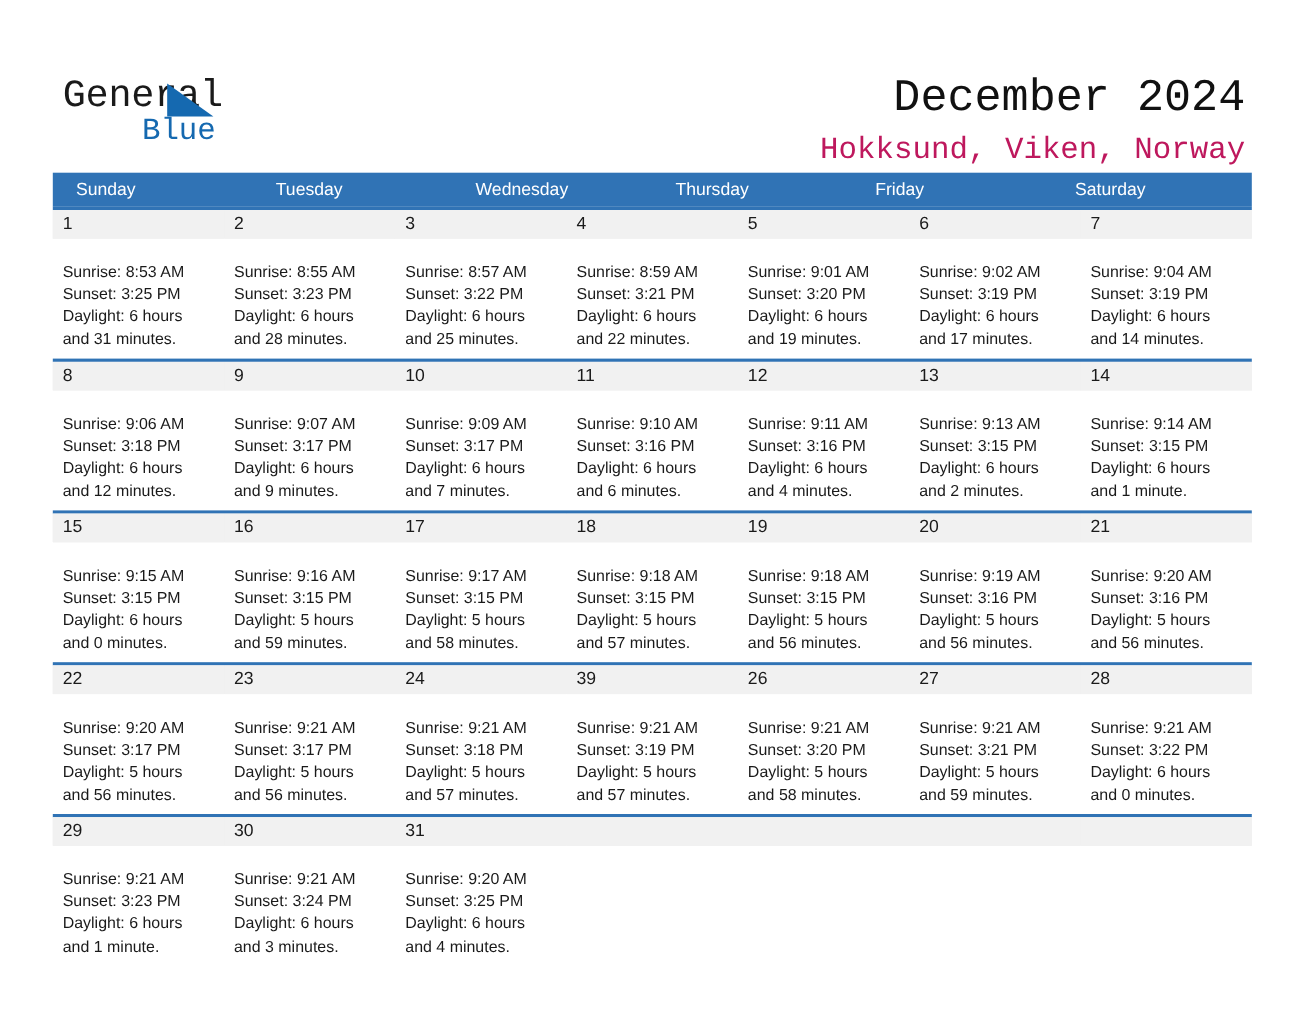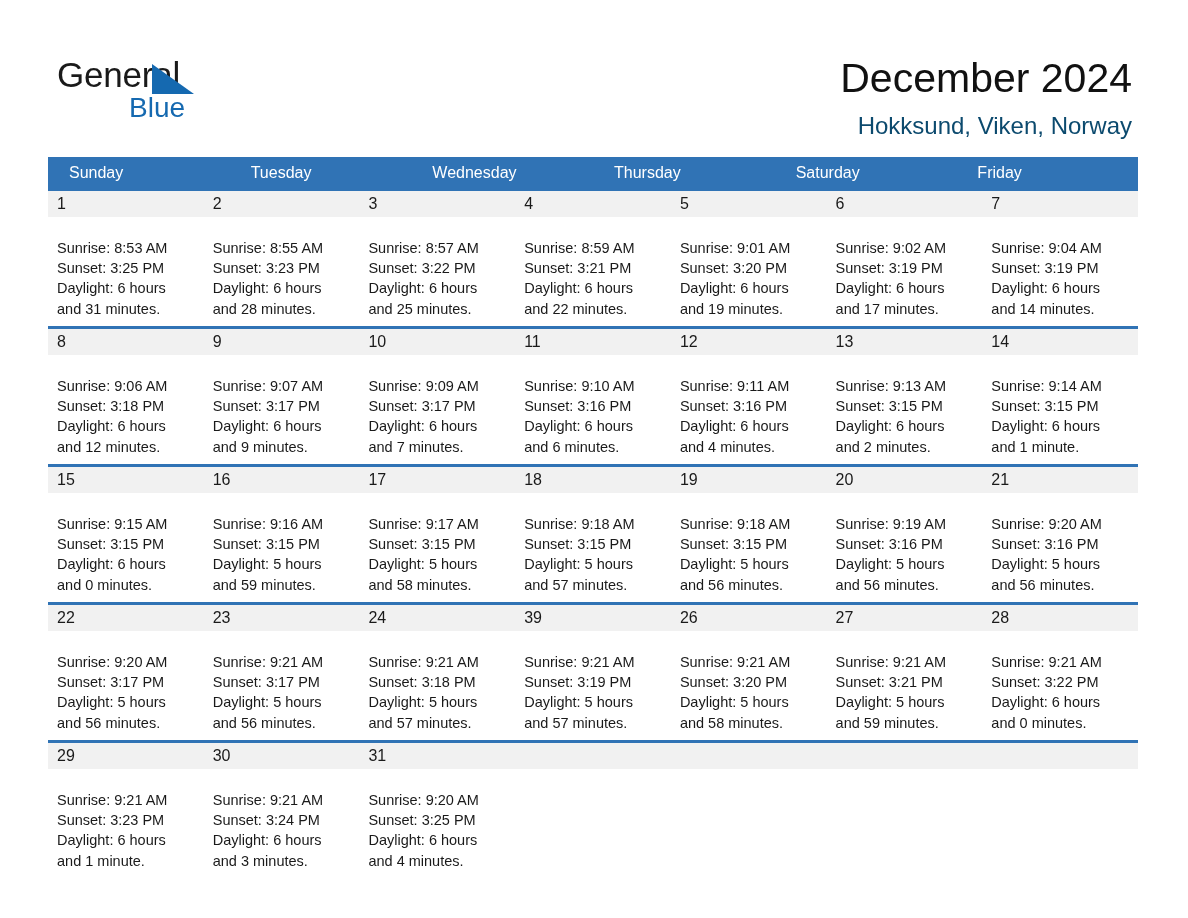--- a/index.html
+++ b/index.html
@@ -19,23 +19,24 @@
     position: relative;
     width: 1188px;
     height: 918px;
     box-sizing: border-box;
   }
 
   
   .top {
     position: absolute;
     left: 0;
-    top: 4px;
+    top: 16px;
     width: 1188px;
     height: 156px;
+    font-family: Liberation Mono, monospace;
   }
 
   .logo {
     position: absolute;
     left: 57px;
     top: 52px;
     width: 260px;
     height: 72px;
   }
   .logo-general {
@@ -75,23 +76,23 @@
   }
   .cal-title {
     font-size: 41px;
     line-height: 48px;
     color: #111111;
     font-weight: 400;
     white-space: nowrap;
   }
   .cal-subtitle {
     margin-top: 10px;
-    font-size: 24px;
+    font-size: 28px;
     line-height: 28px;
-    color: #0c4a6e;
+    color: #be185d;
     font-weight: 400;
     white-space: nowrap;
   }
 
   
   .cal {
     position: absolute;
     left: 48px;
     top: 157px;
     width: 1090px;
@@ -182,22 +183,22 @@
 
   </div>
 
   <div class="cal">
 
     <div class="dow-row">
       <div class="dow">Sunday</div>
       <div class="dow">Tuesday</div>
       <div class="dow">Wednesday</div>
       <div class="dow">Thursday</div>
+      <div class="dow">Friday</div>
       <div class="dow">Saturday</div>
-      <div class="dow">Friday</div>
     </div>
 
     <div class="week">
       <div class="numstrip"></div>
       <div class="cells">
         <div class="cell">
           <div class="cell-num">1</div>
           <div class="cell-body">
             <div>Sunrise: 8:53 AM</div>
             <div>Sunset: 3:25 PM</div>

